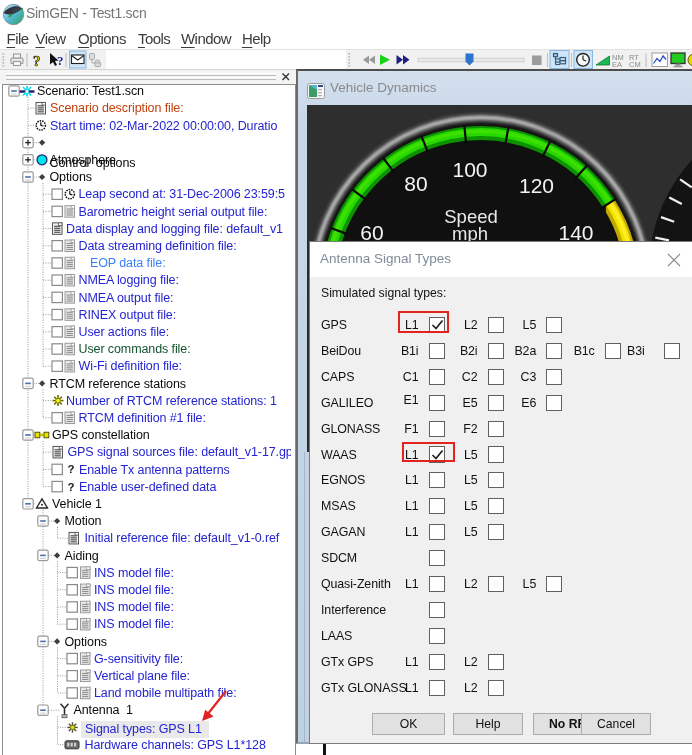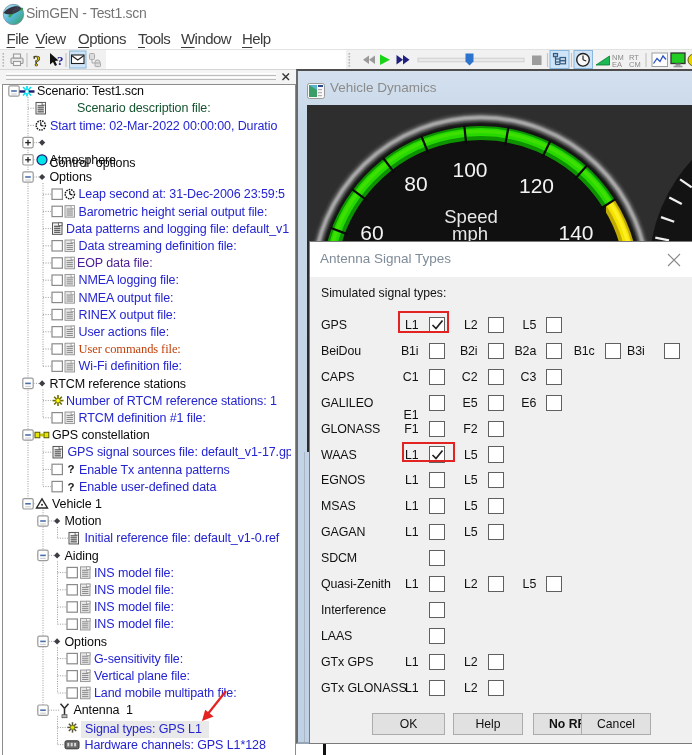--- a/index.html
+++ b/index.html
@@ -398,35 +398,35 @@
       <line x1="76.18" y1="723.72" x2="68.82" y2="731.08" stroke="#55553a" stroke-width="1.5"></line>
       <circle cx="72.5" cy="727.4" r="2" fill="#e8e800" stroke="#77770a" stroke-width="0.7"></circle>
       <line x1="57.5" y1="744.6" x2="64.5" y2="744.6" stroke="#9a9a9a" stroke-width="1" stroke-dasharray="1 1.4"></line>
       <rect x="65" y="740.8000000000001" width="14" height="8" rx="1.5" fill="#6a6a6a" stroke="#333" stroke-width="1"></rect>
       <rect x="67.3" y="742.8000000000001" width="2" height="3.6" fill="#d8d8d8"></rect>
       <rect x="70.7" y="742.8000000000001" width="2" height="3.6" fill="#d8d8d8"></rect>
       <rect x="74.1" y="742.8000000000001" width="2" height="3.6" fill="#d8d8d8"></rect>
     </svg>
   <div class="abs" style="left:0;top:-85px;width:291px;height:755px;">
       <div class="tt" style="left:37px;top:84.1px;color:#0a0a0a;">Scenario: Test1.scn</div>
-      <div class="tt" style="left:50px;top:101.3px;color:#14532d;margin-left:27px;">Scenario description file:</div>
+      <div class="tt" style="left:50px;top:101.3px;color:#c2410c;">Scenario description file:</div>
       <div class="tt" style="left:50px;top:118.5px;color:#2424d2;">Start time: 02-Mar-2022 00:00:00, Duratio</div>
       <div class="tt" style="left:49.5px;top:135.7px;color:#0a0a0a;margin-top:20px;">Control&nbsp;&nbsp;options</div>
       <div class="tt" style="left:49.5px;top:152.9px;color:#0a0a0a;">Atmosphere</div>
       <div class="tt" style="left:49.5px;top:170.1px;color:#0a0a0a;">Options</div>
       <div class="tt" style="left:78.5px;top:187.3px;color:#2424d2;">Leap second at: 31-Dec-2006 23:59:5</div>
       <div class="tt" style="left:78.5px;top:204.5px;color:#2424d2;">Barometric height serial output file:</div>
-      <div class="tt" style="left:66px;top:221.7px;color:#2424d2;">Data patterns and logging file: default_v1</div>
+      <div class="tt" style="left:66px;top:221.7px;color:#2424d2;">Data display and logging file: default_v1</div>
       <div class="tt" style="left:78.5px;top:238.9px;color:#2424d2;">Data streaming definition file:</div>
-      <div class="tt" style="left:77px;top:256.1px;color:#4c1d95;">EOP data file:</div>
+      <div class="tt" style="left:90px;top:256.1px;color:#3b82f6;">EOP data file:</div>
       <div class="tt" style="left:78.5px;top:273.3px;color:#2424d2;">NMEA logging file:</div>
       <div class="tt" style="left:78.5px;top:290.5px;color:#2424d2;">NMEA output file:</div>
       <div class="tt" style="left:78.5px;top:307.7px;color:#2424d2;">RINEX output file:</div>
       <div class="tt" style="left:78.5px;top:324.9px;color:#2424d2;">User actions file:</div>
-      <div class="tt" style="left:78.5px;top:342.1px;color:#c2410c;font-family:Liberation Serif, serif;">User commands file:</div>
+      <div class="tt" style="left:78.5px;top:342.1px;color:#14532d;">User commands file:</div>
       <div class="tt" style="left:78.5px;top:359.3px;color:#2424d2;">Wi-Fi definition file:</div>
       <div class="tt" style="left:49.5px;top:376.5px;color:#0a0a0a;">RTCM reference stations</div>
       <div class="tt" style="left:66px;top:393.7px;color:#2424d2;">Number of RTCM reference stations: 1</div>
       <div class="tt" style="left:78.5px;top:410.9px;color:#2424d2;">RTCM definition #1 file:</div>
       <div class="tt" style="left:52px;top:428.1px;color:#0a0a0a;">GPS constellation</div>
       <div class="tt" style="left:67.5px;top:445.3px;color:#2424d2;">GPS signal sources file: default_v1-17.gp</div>
       <div class="tt" style="left:79px;top:462.5px;color:#2424d2;">Enable Tx antenna patterns</div>
       <div class="tt" style="left:79px;top:479.7px;color:#2424d2;">Enable user-defined data</div>
       <div class="tt" style="left:52px;top:496.9px;color:#0a0a0a;">Vehicle 1</div>
       <div class="tt" style="left:64.5px;top:514.1px;color:#0a0a0a;">Motion</div>
@@ -543,21 +543,21 @@
     <div class="dl dr" style="left:617.8px;top:342.9px;width:36px;text-align:center;">B3i</div>
     <div class="cb" style="left:663.8px;top:342.8px;"></div>
     <div class="dl" style="left:321px;top:368.8px;">CAPS</div>
     <div class="dl dr" style="left:382.5px;top:368.8px;width:36px;">C1</div>
     <div class="cb" style="left:428.5px;top:368.7px;"></div>
     <div class="dl dr" style="left:441.5px;top:368.8px;width:36px;">C2</div>
     <div class="cb" style="left:487.5px;top:368.7px;"></div>
     <div class="dl dr" style="left:500.2px;top:368.8px;width:36px;">C3</div>
     <div class="cb" style="left:546.2px;top:368.7px;"></div>
     <div class="dl" style="left:321px;top:394.7px;">GALILEO</div>
-    <div class="dl dr" style="left:382.5px;top:407px;width:36px;">E1</div>
+    <div class="dl dr" style="left:382.5px;top:392px;width:36px;">E1</div>
     <div class="cb" style="left:428.5px;top:394.6px;"></div>
     <div class="dl dr" style="left:441.5px;top:394.7px;width:36px;">E5</div>
     <div class="cb" style="left:487.5px;top:394.6px;"></div>
     <div class="dl dr" style="left:500.2px;top:394.7px;width:36px;">E6</div>
     <div class="cb" style="left:546.2px;top:394.6px;"></div>
     <div class="dl" style="left:321px;top:420.6px;">GLONASS</div>
     <div class="dl dr" style="left:382.5px;top:420.6px;width:36px;">F1</div>
     <div class="cb" style="left:428.5px;top:420.5px;"></div>
     <div class="dl dr" style="left:441.5px;top:420.6px;width:36px;">F2</div>
     <div class="cb" style="left:487.5px;top:420.5px;"></div>

